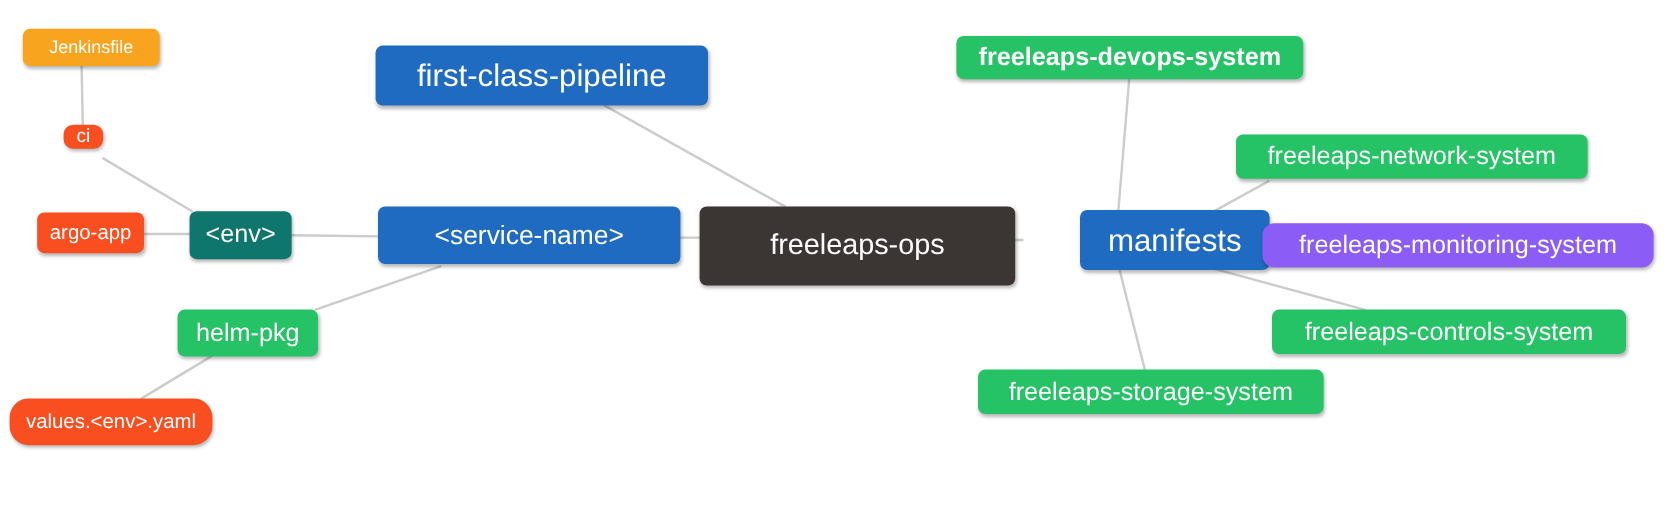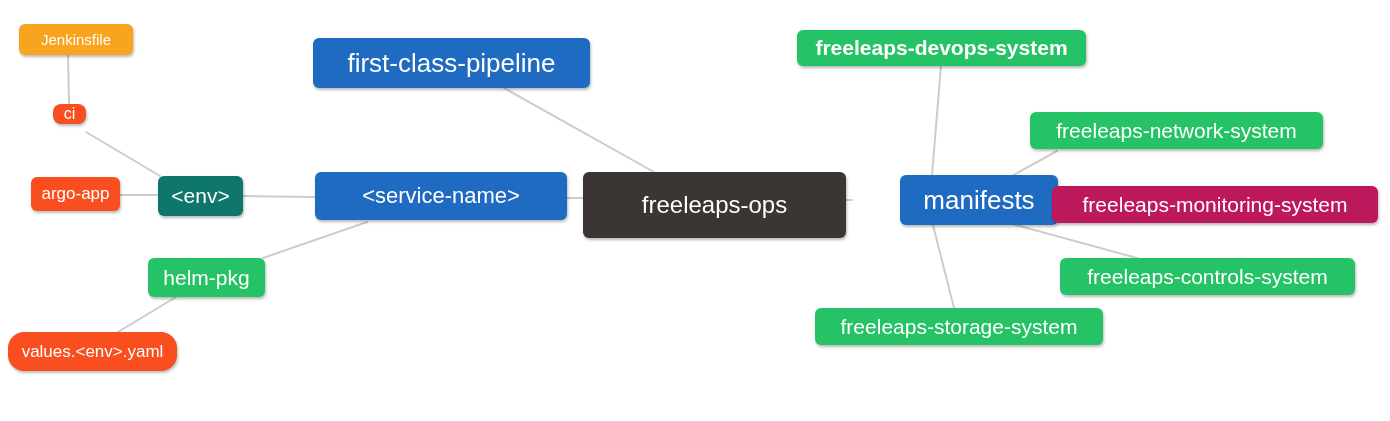--- a/index.html
+++ b/index.html
@@ -75,19 +75,19 @@
   <div class="node" style="left: 19px; top: 24px; width: 114px; height: 31px; font-size: 15px; background: rgb(249, 164, 31);">Jenkinsfile</div>
 
   <div class="node" style="left: 31px; top: 177px; width: 89px; height: 34px; font-size: 17px; background: rgb(249, 78, 31);">argo-app</div>
 
   <div class="node" style="left: 8px; top: 332px; width: 169px; height: 39px; font-size: 17px; background: rgb(249, 78, 31); border-radius: 16px;">values.&lt;env&gt;.yaml</div>
 
   <div class="node" style="left: 797px; top: 30px; width: 289px; height: 36px; font-size: 21px; background: rgb(38, 195, 102); font-weight: bold;">freeleaps-devops-system</div>
 
   <div class="node" style="left: 1030px; top: 112px; width: 293px; height: 37px; font-size: 21px; background: rgb(38, 195, 102);">freeleaps-network-system</div>
 
-  <div class="node" style="left: 1052px; top: 186px; width: 326px; height: 37px; font-size: 21px; background: #be185d;">freeleaps-monitoring-system</div>
+  <div class="node" style="left: 1052px; top: 186px; width: 326px; height: 37px; font-size: 21px; background: #8b5cf6; border-radius: 10px;">freeleaps-monitoring-system</div>
 
   <div class="node" style="left: 1060px; top: 258px; width: 295px; height: 37px; font-size: 21px; background: rgb(38, 195, 102); text-align: right;">freeleaps-controls-system</div>
 
   <div class="node" style="left: 815px; top: 308px; width: 288px; height: 37px; font-size: 21px; background: rgb(38, 195, 102);">freeleaps-storage-system</div>
 
 </div>
 
 </body></html>

